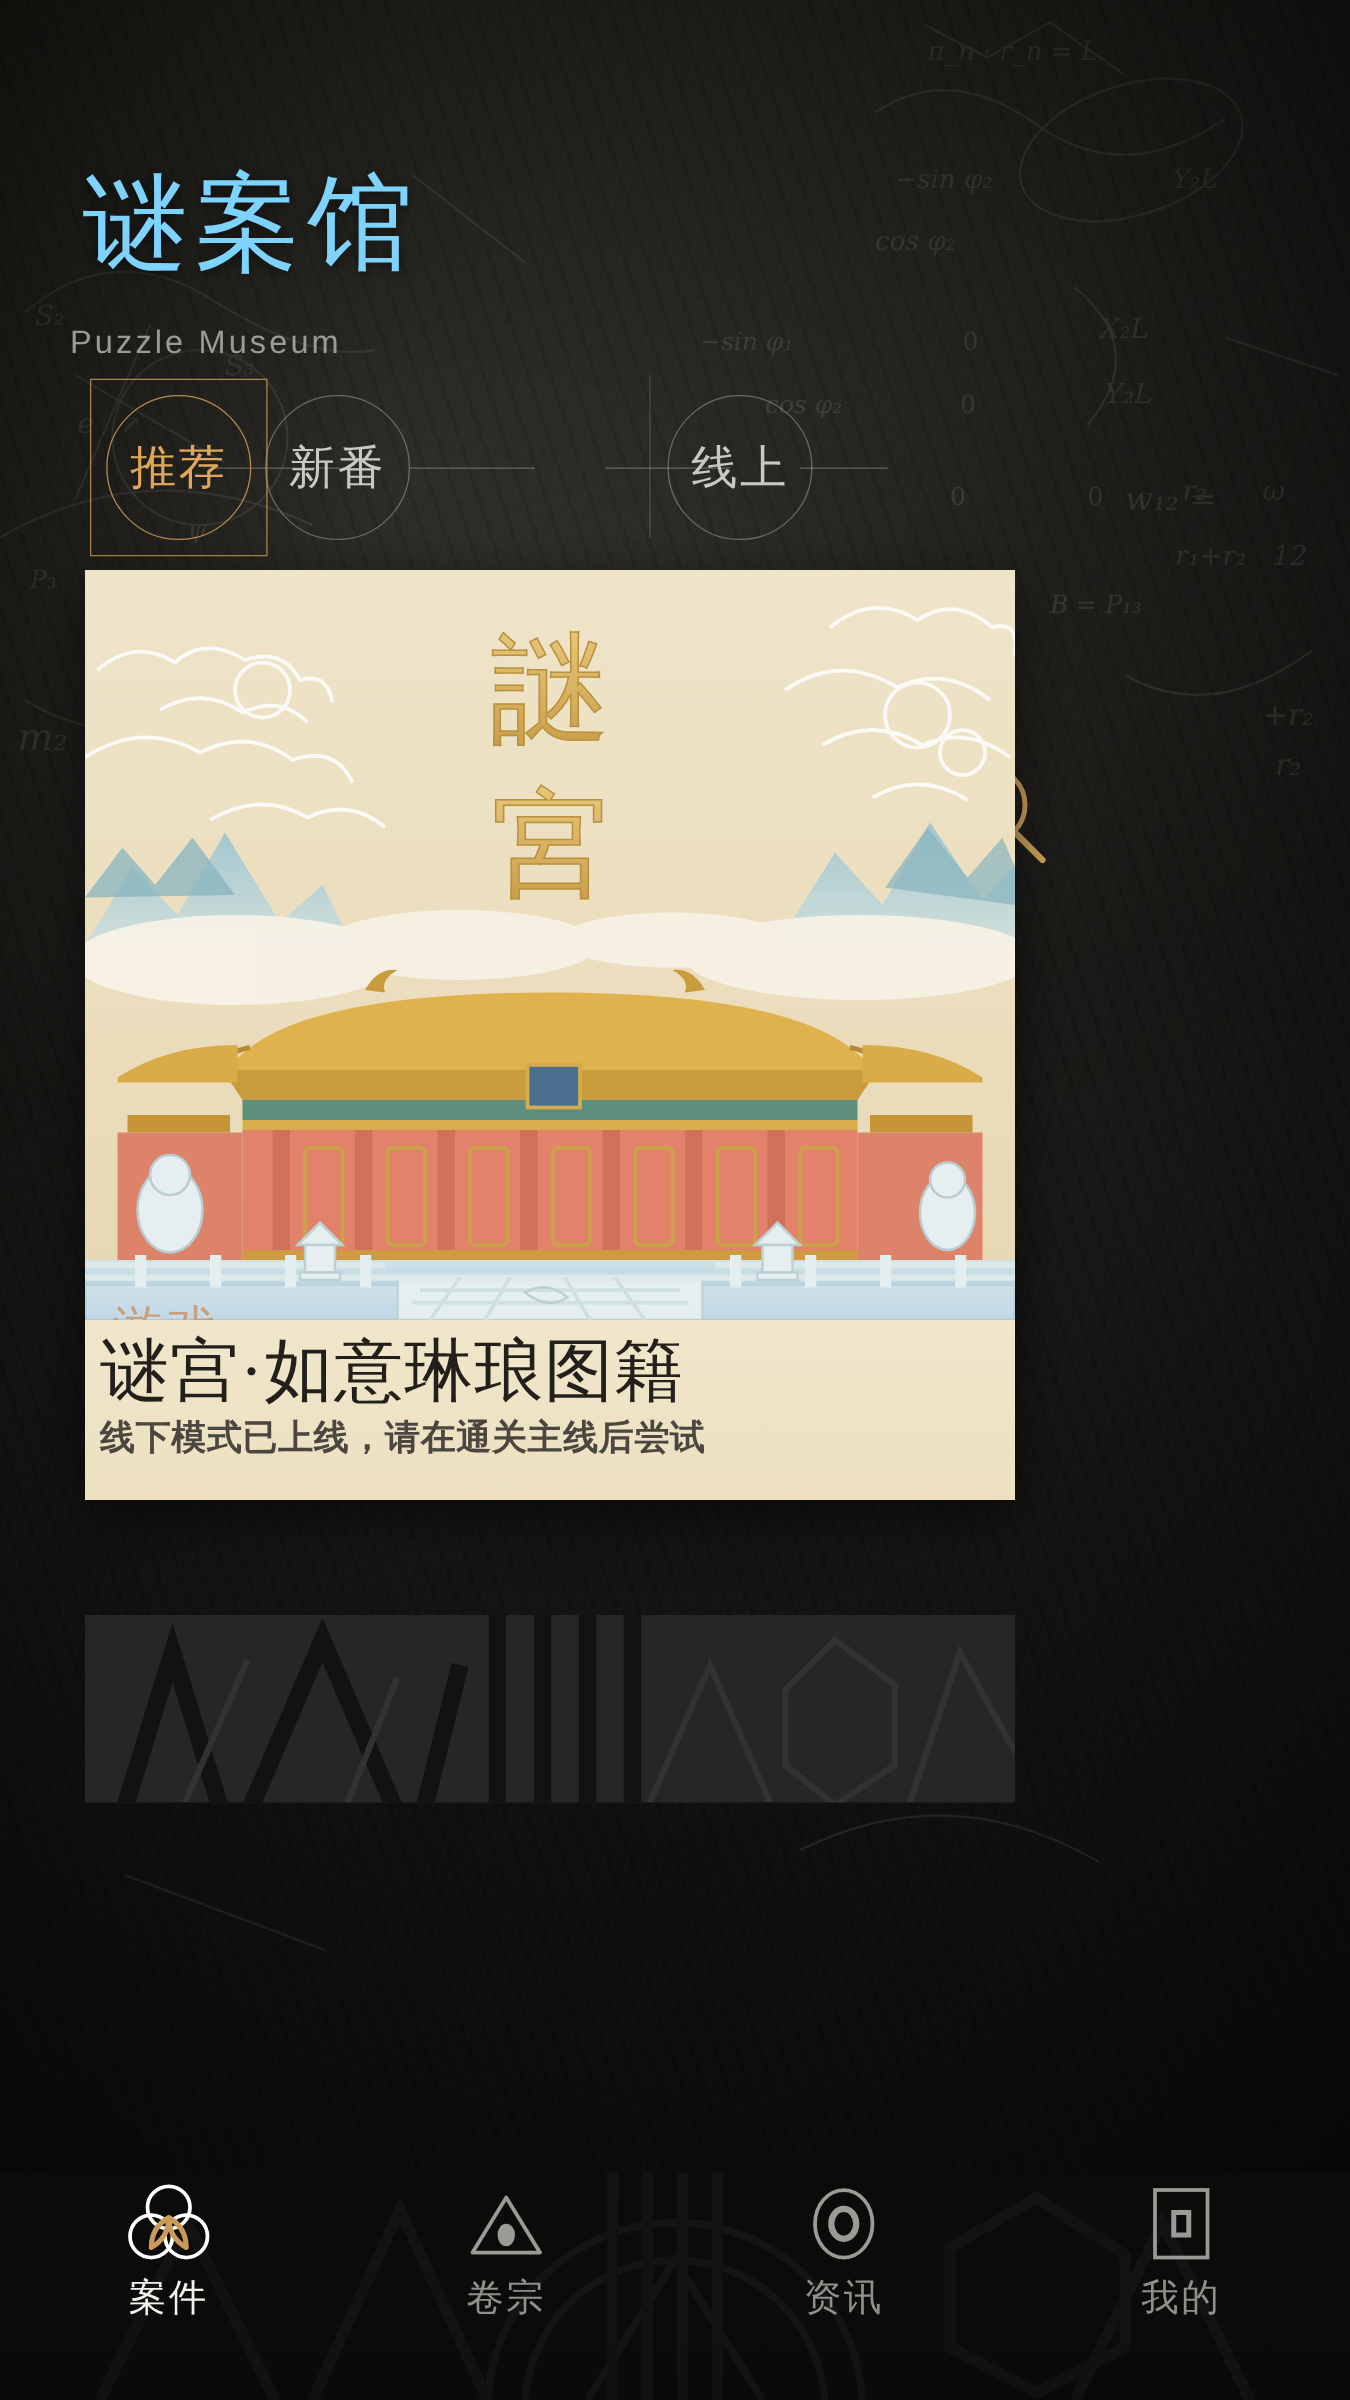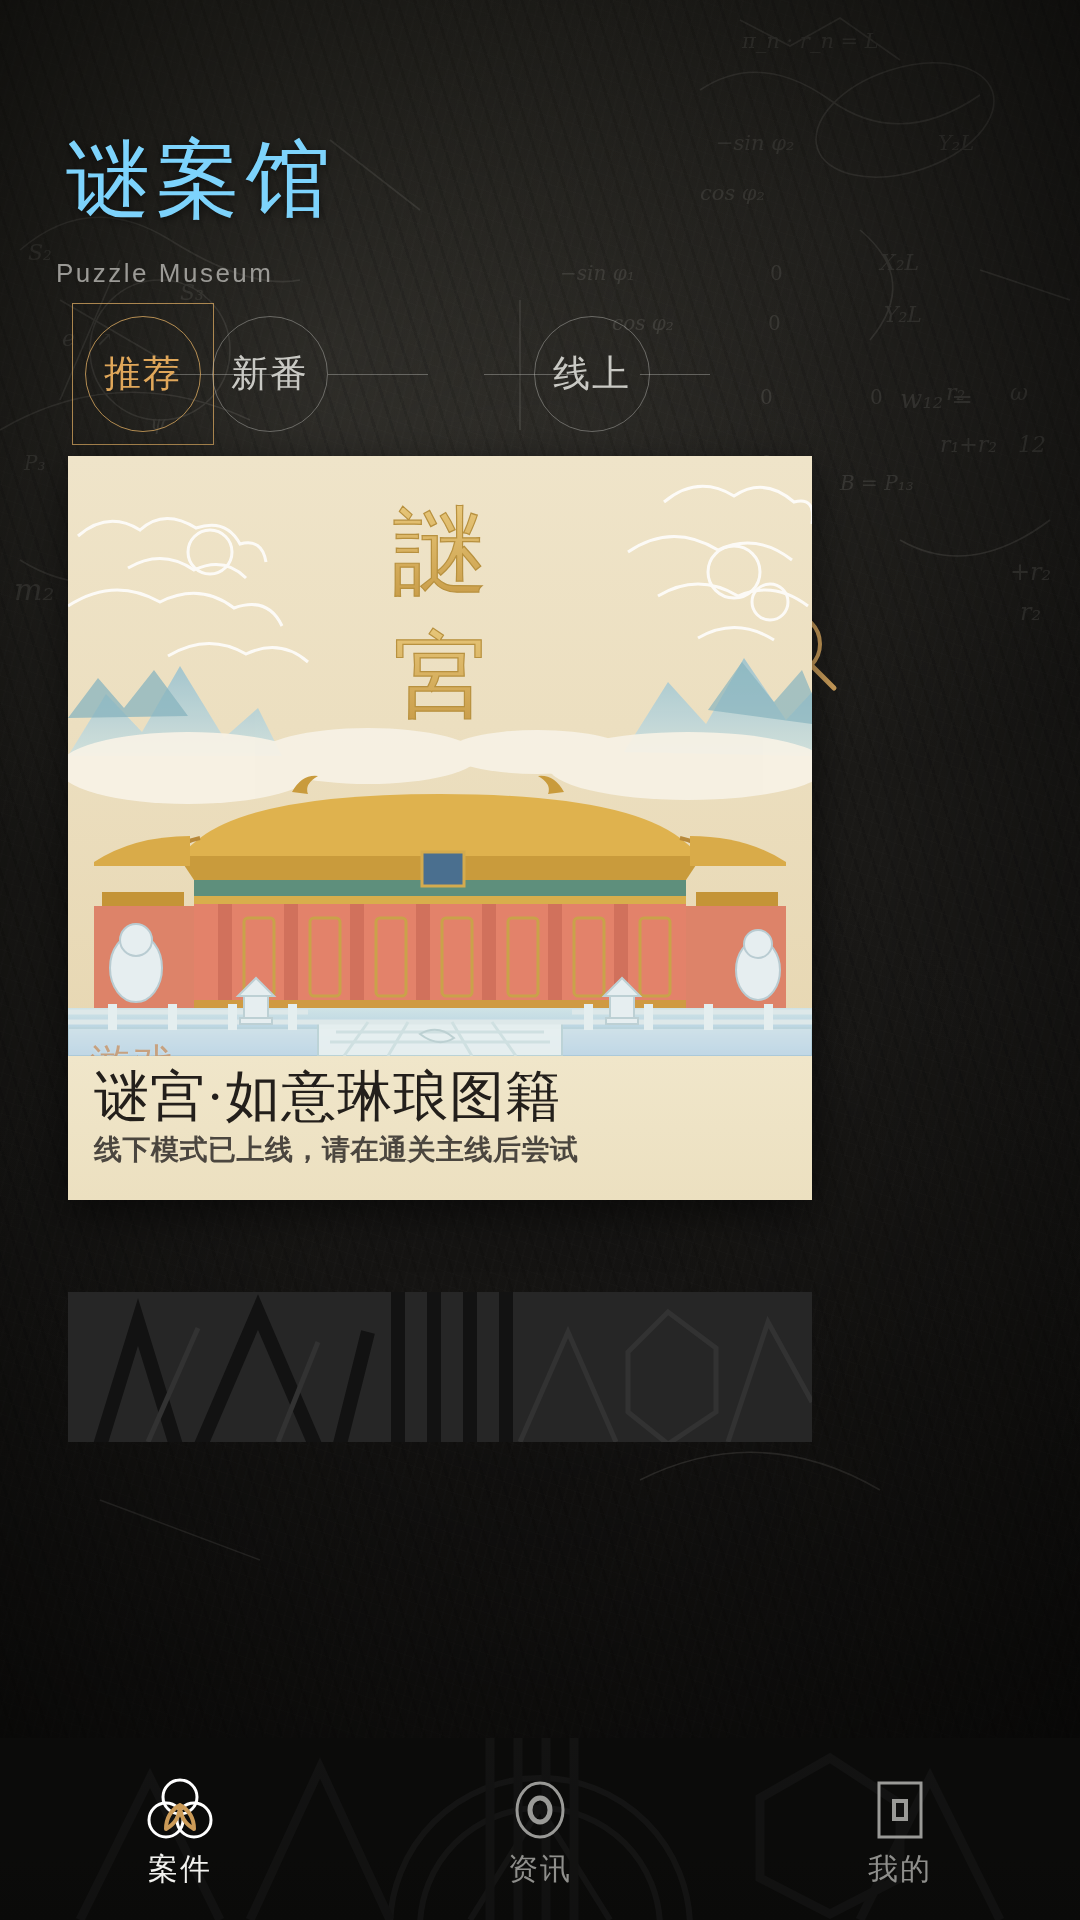--- a/index.html
+++ b/index.html
@@ -93,21 +93,21 @@
     font-family:"Liberation Serif", serif;
     font-size:40px;letter-spacing:3px;
     color:#c98d5a;opacity:.72;
     text-shadow:0 1px 2px rgba(255,255,255,.35);
     margin-top:42px;
   }
   .card-caption{
     position:absolute;left:0;top:600px;
     width:744px;height:144px;
     background:linear-gradient(180deg,#f0e6ca 0%,#ece0c0 100%);
-    box-sizing:border-box;padding:10px 26px 0 26px;
+    box-sizing:border-box;padding:10px 26px 0 12px;
   }
   .card-title{
     font-family:"Liberation Serif", serif;
     font-size:55px;line-height:1.12;letter-spacing:1px;
     color:#231f1b;white-space:nowrap;
   }
   .card-desc{
     margin-top:6px;
     font-size:28px;line-height:1.15;letter-spacing:.5px;
     color:#4b463f;font-weight:700;white-space:nowrap;
@@ -124,21 +124,21 @@
   
   .bottom-nav{
     position:absolute;left:0;bottom:0;width:1080px;height:182px;
     background:linear-gradient(180deg,#0d0d0c 0%,#0a0a09 100%);
     display:flex;
   }
   .nav-bg{position:absolute;inset:0;opacity:.55;pointer-events:none;}
   .nav-item{
     position:relative;flex:1;
     display:flex;flex-direction:column;
-    align-items:center;justify-content:center;gap:4px;
+    align-items:center;gap:4px;
     padding-top:6px;
   }
   .nav-icon{width:70px;height:70px;display:block;}
   .nav-label{
     font-size:30px;letter-spacing:2px;color:#8f8f8c;
   }
   .nav-item.active .nav-label{color:#f2f2ef;}
 </style>
 </head>
 <body>
@@ -430,20 +430,27 @@
   <div class="nav-item active">
     <svg class="nav-icon" viewBox="0 0 70 70">
       <circle cx="35" cy="22" r="17" fill="none" stroke="#ffffff" stroke-width="3"></circle>
       <circle cx="21" cy="45" r="17" fill="none" stroke="#ffffff" stroke-width="3"></circle>
       <circle cx="49" cy="45" r="17" fill="none" stroke="#ffffff" stroke-width="3"></circle>
       <path d="M35 30 q-14 8 -14 24 q14 -8 14 -24 q14 8 14 24 q-14 -8 -14 -24 Z" fill="none" stroke="#cb9a57" stroke-width="4" stroke-linejoin="round"></path>
     </svg>
     <span class="nav-label">案件</span>
   </div>
 
+  <div class="nav-item">
+    <svg class="nav-icon" viewBox="0 0 70 70">
+      <path d="M35 14 L62 58 H8 Z" fill="none" stroke="#9a9a97" stroke-width="3" stroke-linejoin="round"></path>
+      <ellipse cx="35" cy="44" rx="7" ry="9" fill="#9a9a97"></ellipse>
+    </svg>
+    <span class="nav-label">卷宗</span>
+  </div>
 
   <div class="nav-item">
     <svg class="nav-icon" viewBox="0 0 70 70">
       <ellipse cx="35" cy="35" rx="23" ry="27" fill="none" stroke="#9a9a97" stroke-width="3"></ellipse>
       <ellipse cx="35" cy="35" rx="10" ry="12" fill="none" stroke="#9a9a97" stroke-width="5"></ellipse>
     </svg>
     <span class="nav-label">资讯</span>
   </div>
 
   <div class="nav-item">

